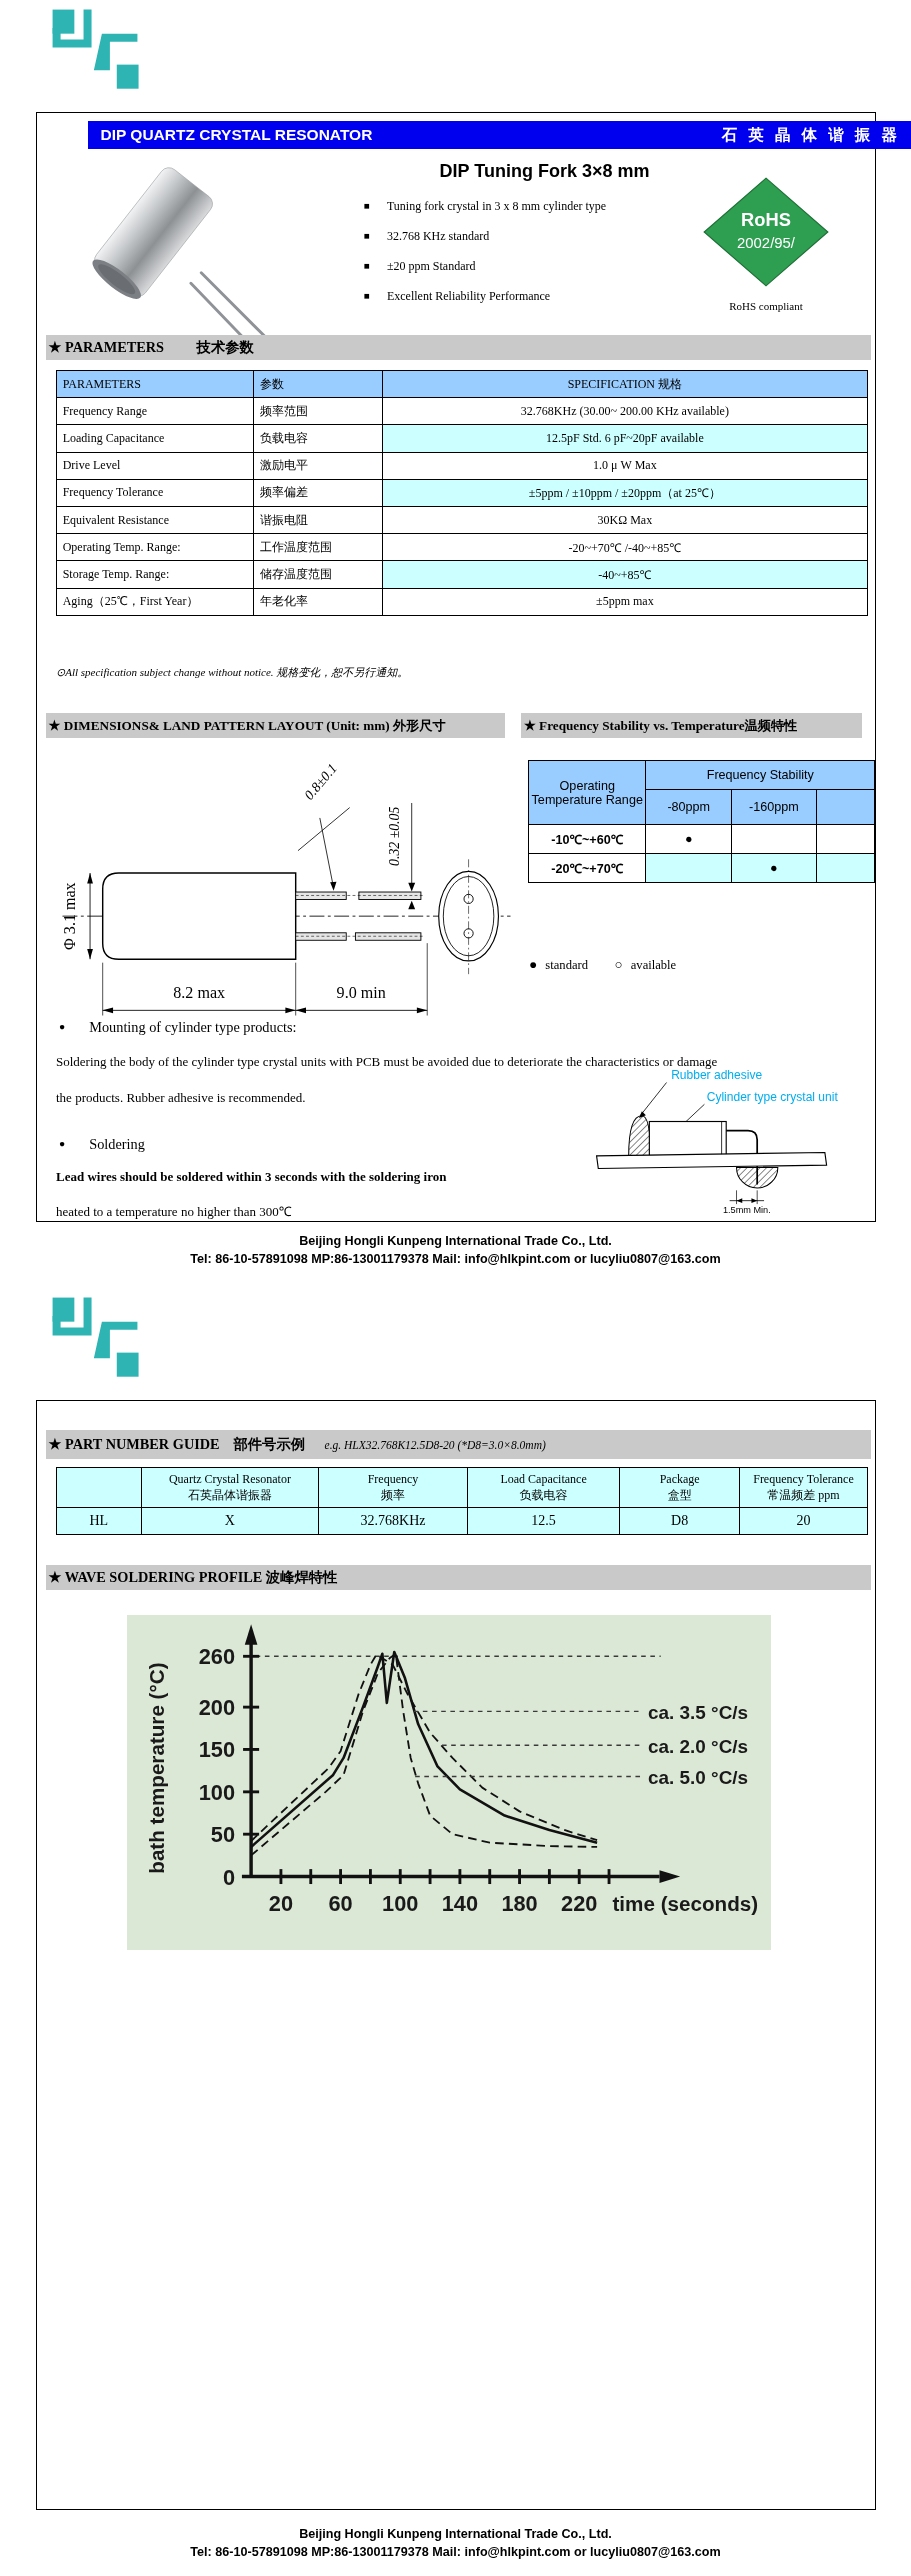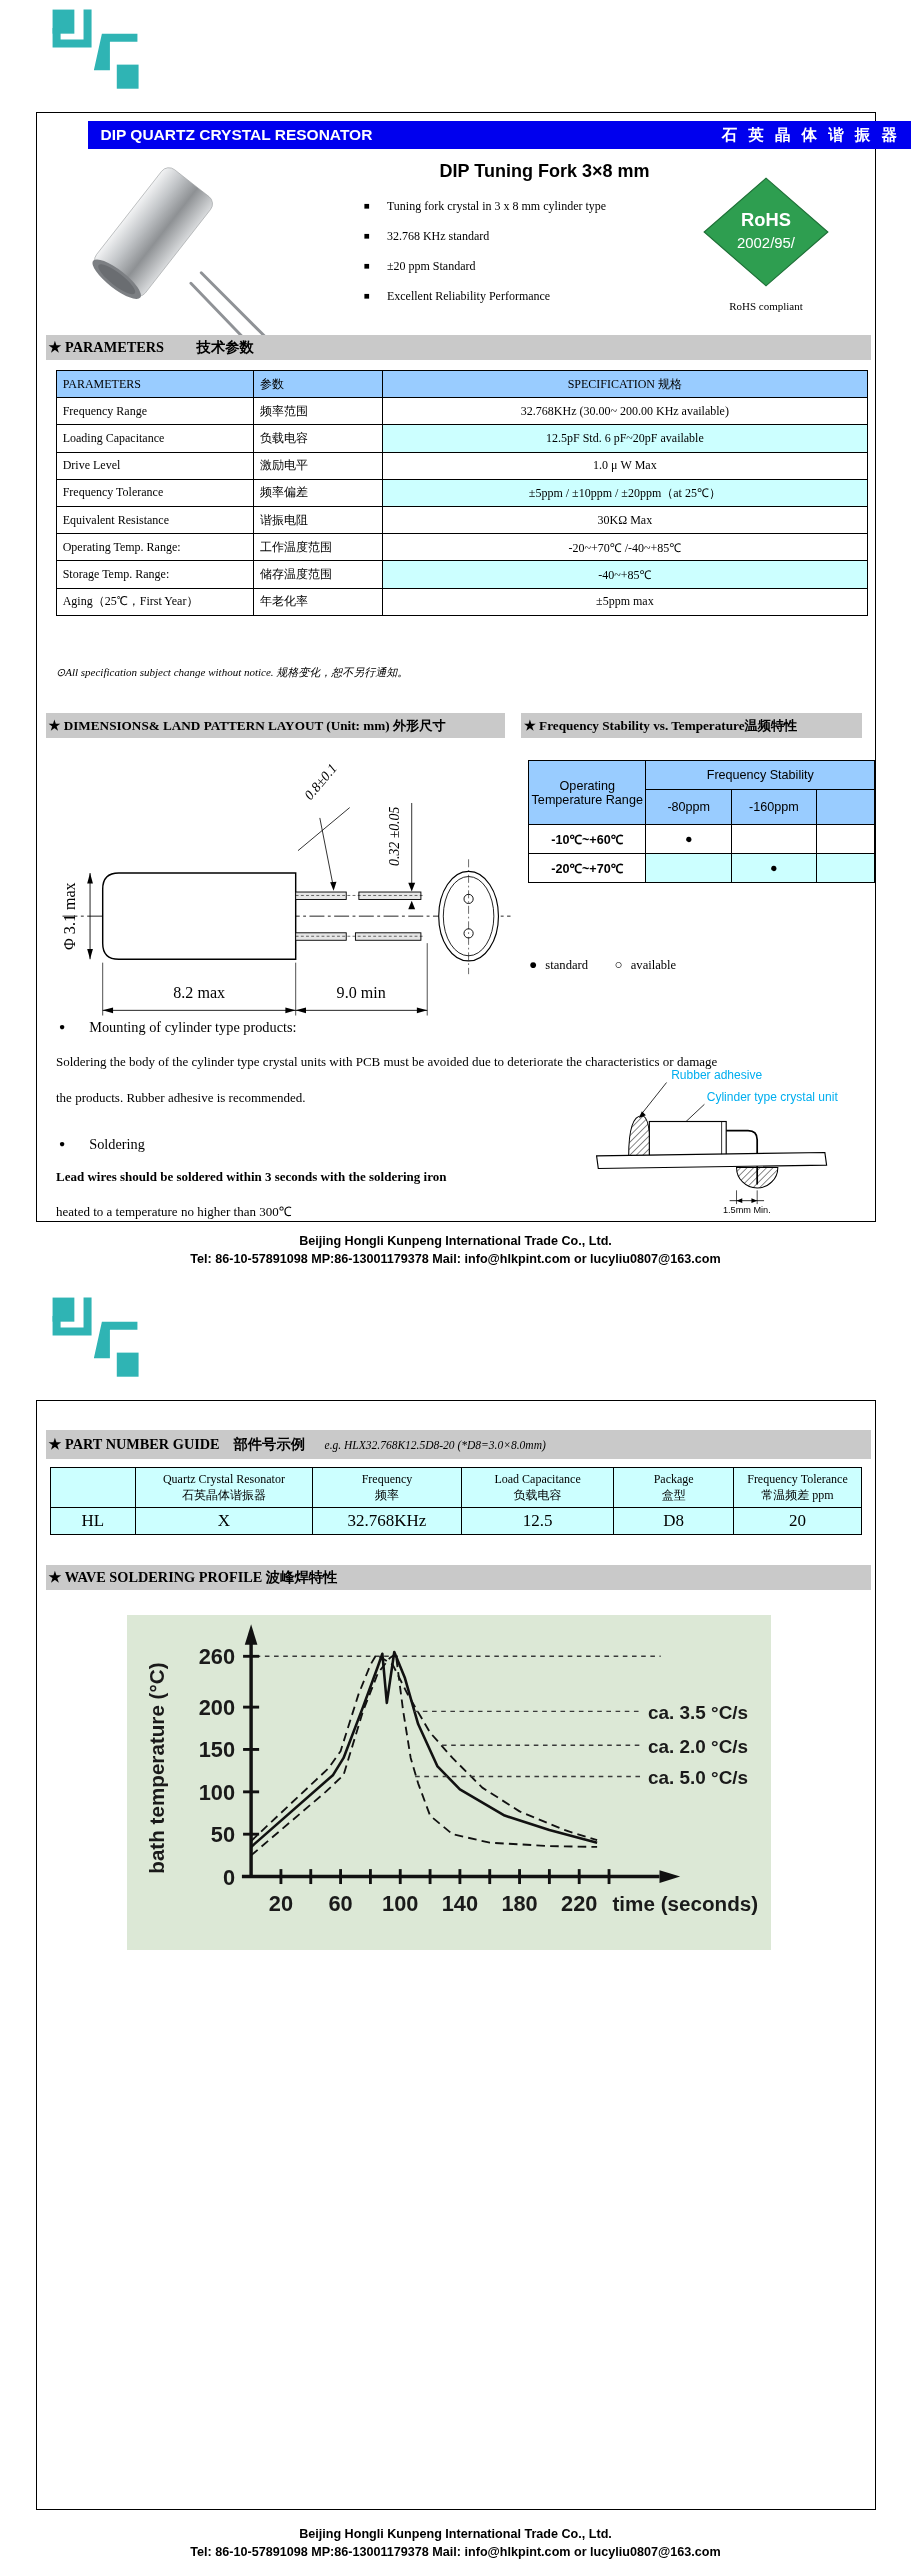--- a/index.html
+++ b/index.html
@@ -37,24 +37,24 @@
   .stab .hd{background:#99CCFF;}
   .stab .r{height:29px;font-weight:bold;}
   .legend{position:absolute;left:492px;top:800px;font-size:12.6px;margin-top:44px;}
   .legend .dot{font-size:13.8px;margin-right:8px;}
   .legend .gap{margin-left:26.4px;}
   .bullet-row{position:absolute;font-size:14.3px;white-space:nowrap;}
   .bullet-row .dot{font-size:10.3px;margin-right:24px;vertical-align:1.7px;}
   .bodyline{position:absolute;left:19px;width:810px;font-size:13px;}
   .footer{position:absolute;left:0;width:911px;text-align:center;
           font-family:"Liberation Sans",sans-serif;font-weight:bold;font-size:12.6px;line-height:18.4px;}
-  .pn-table{position:absolute;left:13px;top:66px;width:812px;border:1.7px solid #000;}
+  .pn-table{position:absolute;left:19px;top:66px;width:812px;border:1.7px solid #000;}
   .pn-table td{border:1.1px solid #000;background:#CCFFFF;text-align:center;font-size:12px;padding:1.7px 2.3px;}
   .pn-table .hrow td{height:36px;}
-  .pn-table .drow td{height:22px;font-size:17px;margin-top:40px;}
+  .pn-table .drow td{height:22px;font-size:14px;margin-top:40px;}
   .rohs-caption{position:absolute;left:666px;top:187px;width:126px;text-align:center;font-size:11px;}
   .chart-panel{position:absolute;left:90px;top:214px;width:644px;height:335px;background:#DCE8D6;}
   .ctick{font-family:"Liberation Sans",sans-serif;font-weight:bold;font-size:38px;fill:#1a1a1a;}
   .clab{font-family:"Liberation Sans",sans-serif;font-weight:bold;font-size:36px;fill:#1a1a1a;}
   .cann{font-family:"Liberation Sans",sans-serif;font-weight:bold;font-size:33px;fill:#1a1a1a;}
   .dimtxt{font-family:"Liberation Serif",serif;font-size:28px;fill:#000;}
   .dimsm{font-family:"Liberation Serif",serif;font-size:24px;fill:#000;font-style:italic;}
   .cyantxt{font-family:"Liberation Sans",sans-serif;font-size:21px;fill:#00AEEF;}
 </style>
 </head>

